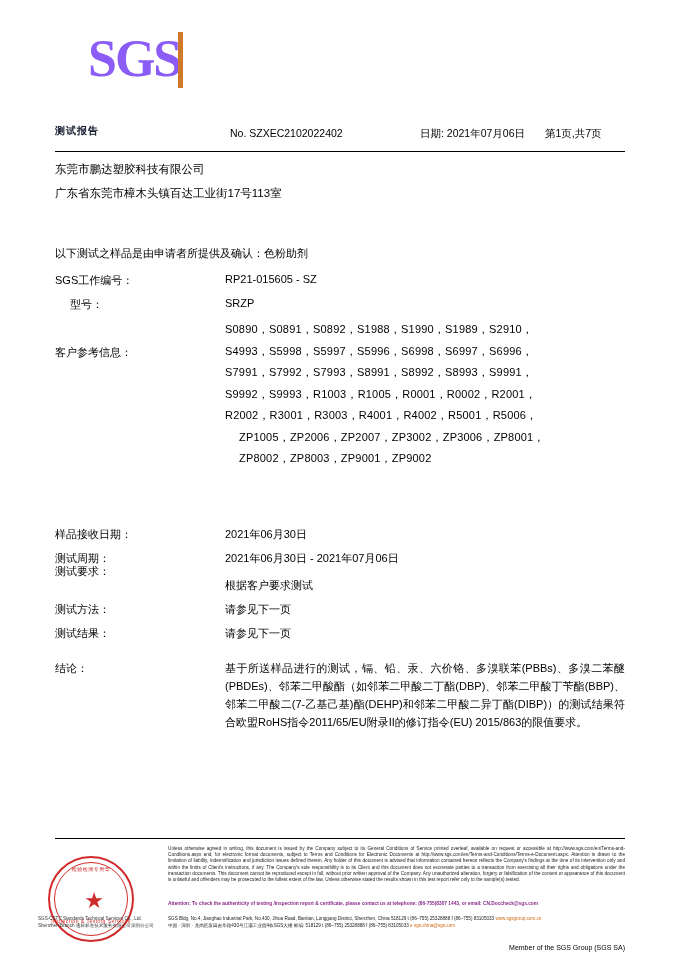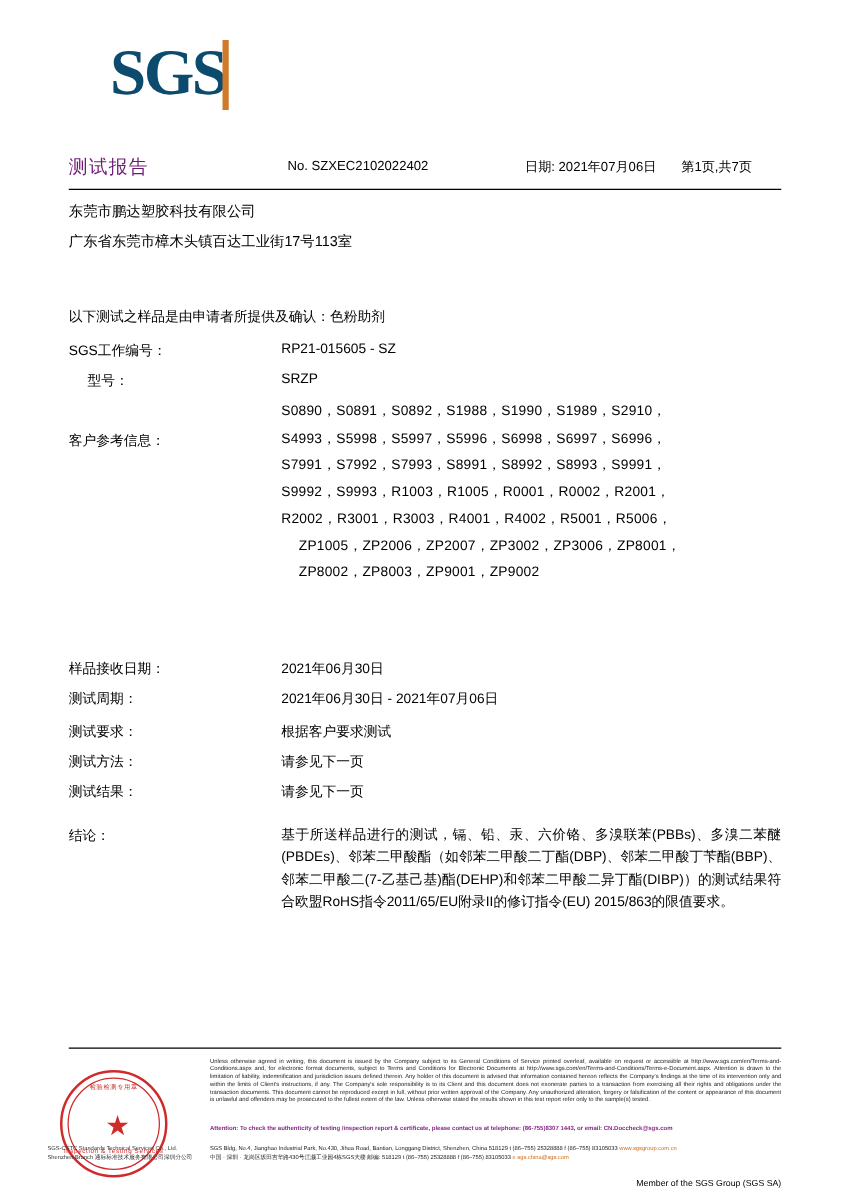--- a/index.html
+++ b/index.html
@@ -25,21 +25,21 @@
     left: 88px;
     top: 30px;
     width: 110px;
     height: 62px;
   }
   .logo-text {
     font-family: "Liberation Serif", "DejaVu Serif", serif;
     font-weight: bold;
     font-size: 52px;
     letter-spacing: -2px;
-    color: #0c4a6e;
+    color: #8b5cf6;
     line-height: 58px;
     margin: 0;
     padding: 0;
   }
   .logo-bar {
     position: absolute;
     left: 178px;
     top: 32px;
     width: 5px;
     height: 56px;
@@ -51,23 +51,23 @@
     position: absolute;
     left: 55px;
     top: 124px;
     width: 570px;
     height: 22px;
   }
   .report-title {
     position: absolute;
     left: 0;
     top: 0;
-    font-size: 15px;
-    font-weight: normal;
-    color: #701a75;
+    font-size: 10px;
+    font-weight: bold;
+    color: #0f172a;
     letter-spacing: 1px;
   }
   .report-no {
     position: absolute;
     left: 175px;
     top: 3px;
     font-size: 10.5px;
   }
   .report-date {
     position: absolute;
@@ -301,21 +301,21 @@
     <span class="ref-line" style="padding-left:14px;">ZP1005，ZP2006，ZP2007，ZP3002，ZP3006，ZP8001，</span>
     <span class="ref-line" style="padding-left:14px;">ZP8002，ZP8003，ZP9001，ZP9002</span>
   </div>
 
   <div class="field-label" style="top:527px;">样品接收日期：</div>
   <div class="field-value" style="top:527px;">2021年06月30日</div>
 
   <div class="field-label" style="top:551px;">测试周期：</div>
   <div class="field-value" style="top:551px;">2021年06月30日 - 2021年07月06日</div>
 
-  <div class="field-label" style="top:578px;font-family:Liberation Mono, monospace;">测试要求：</div>
+  <div class="field-label" style="top:564px;font-family:Liberation Mono, monospace;">测试要求：</div>
   <div class="field-value" style="top:578px;">根据客户要求测试</div>
 
   <div class="field-label" style="top:602px;">测试方法：</div>
   <div class="field-value" style="top:602px;">请参见下一页</div>
 
   <div class="field-label" style="top:626px;">测试结果：</div>
   <div class="field-value" style="top:626px;">请参见下一页</div>
 
   <div class="field-label" style="top:661px;">结论：</div>
   <div class="conclusion" style="top:659px;">基于所送样品进行的测试，镉、铅、汞、六价铬、多溴联苯(PBBs)、多溴二苯醚(PBDEs)、邻苯二甲酸酯（如邻苯二甲酸二丁酯(DBP)、邻苯二甲酸丁苄酯(BBP)、邻苯二甲酸二(7-乙基己基)酯(DEHP)和邻苯二甲酸二异丁酯(DIBP)）的测试结果符合欧盟RoHS指令2011/65/EU附录II的修订指令(EU) 2015/863的限值要求。</div>

